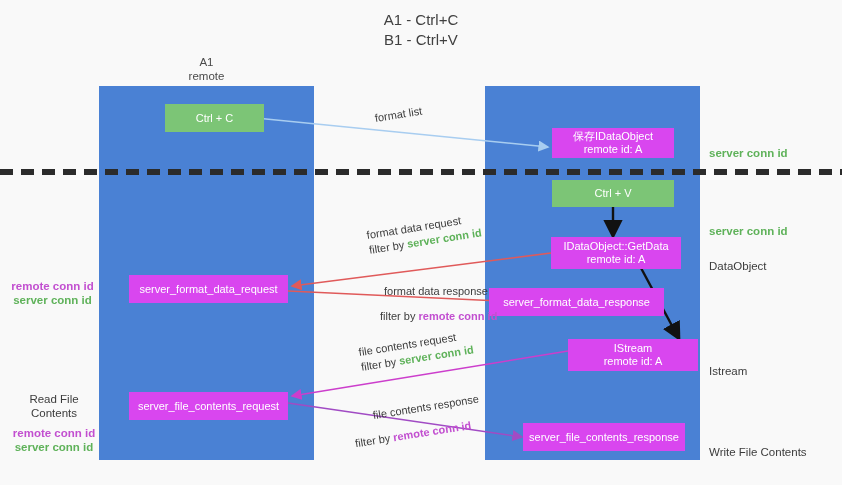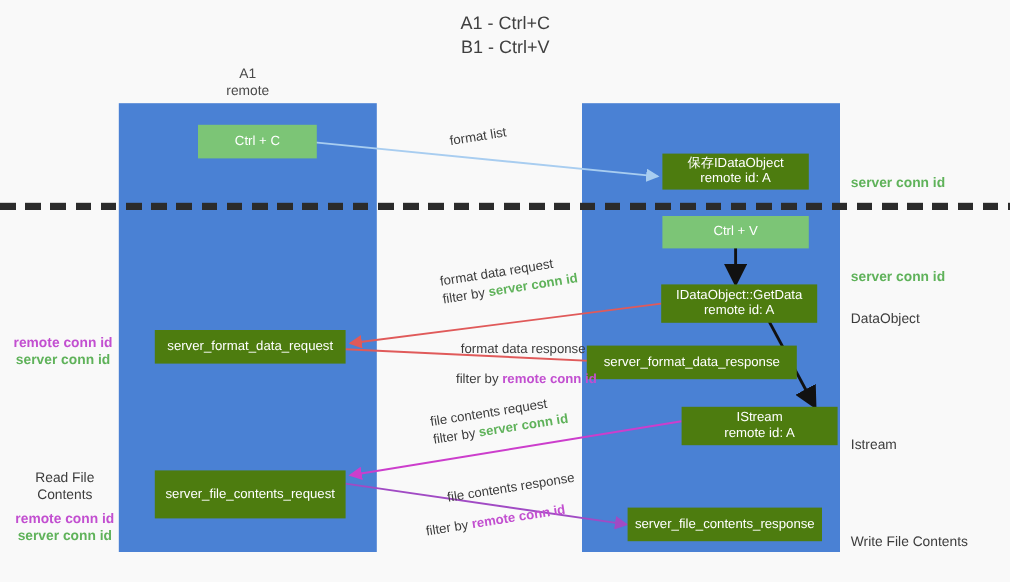--- a/index.html
+++ b/index.html
@@ -72,21 +72,21 @@
     align-items: center;
     justify-content: center;
     text-align: center;
     color: #ffffff;
     font-size: 11px;
     line-height: 13px;
     white-space: pre-line;
     padding: 2px 4px;
   }
   .node.green { background: #7cc576; }
-  .node.orange { background: #4d7c0f; }
+  .node.orange { background: #d946ef; }
   .node .l2 { font-size: 11px; }
 
   
   .side-label {
     font-size: 11.5px;
     line-height: 14px;
     white-space: pre-line;
   }
   .green-txt  { color: #5fb25a; font-weight: bold; }
   .purple-txt { color: #c24fd0; font-weight: bold; }
@@ -176,21 +176,21 @@
 
   <div class="abs node orange" style="left:489px; top:288px; width:175px; height:28px;">
     <span>server_format_data_response</span>
   </div>
 
   <div class="abs node orange" style="left:568px; top:339px; width:130px; height:32px;">
     <span>IStream</span>
     <span class="l2">remote id: A</span>
   </div>
 
-  <div class="abs node orange" style="left:129px; top:392px; width:159px; height:40px;">
+  <div class="abs node orange" style="left:129px; top:392px; width:159px; height:28px;">
     <span>server_file_contents_request</span>
   </div>
 
   <div class="abs node orange" style="left:523px; top:423px; width:162px; height:28px;">
     <span>server_file_contents_response</span>
   </div>
 
   <div class="abs edge-label rot-neg" style="left:375px; top:111px;">
     <span>format list</span>
   </div>

